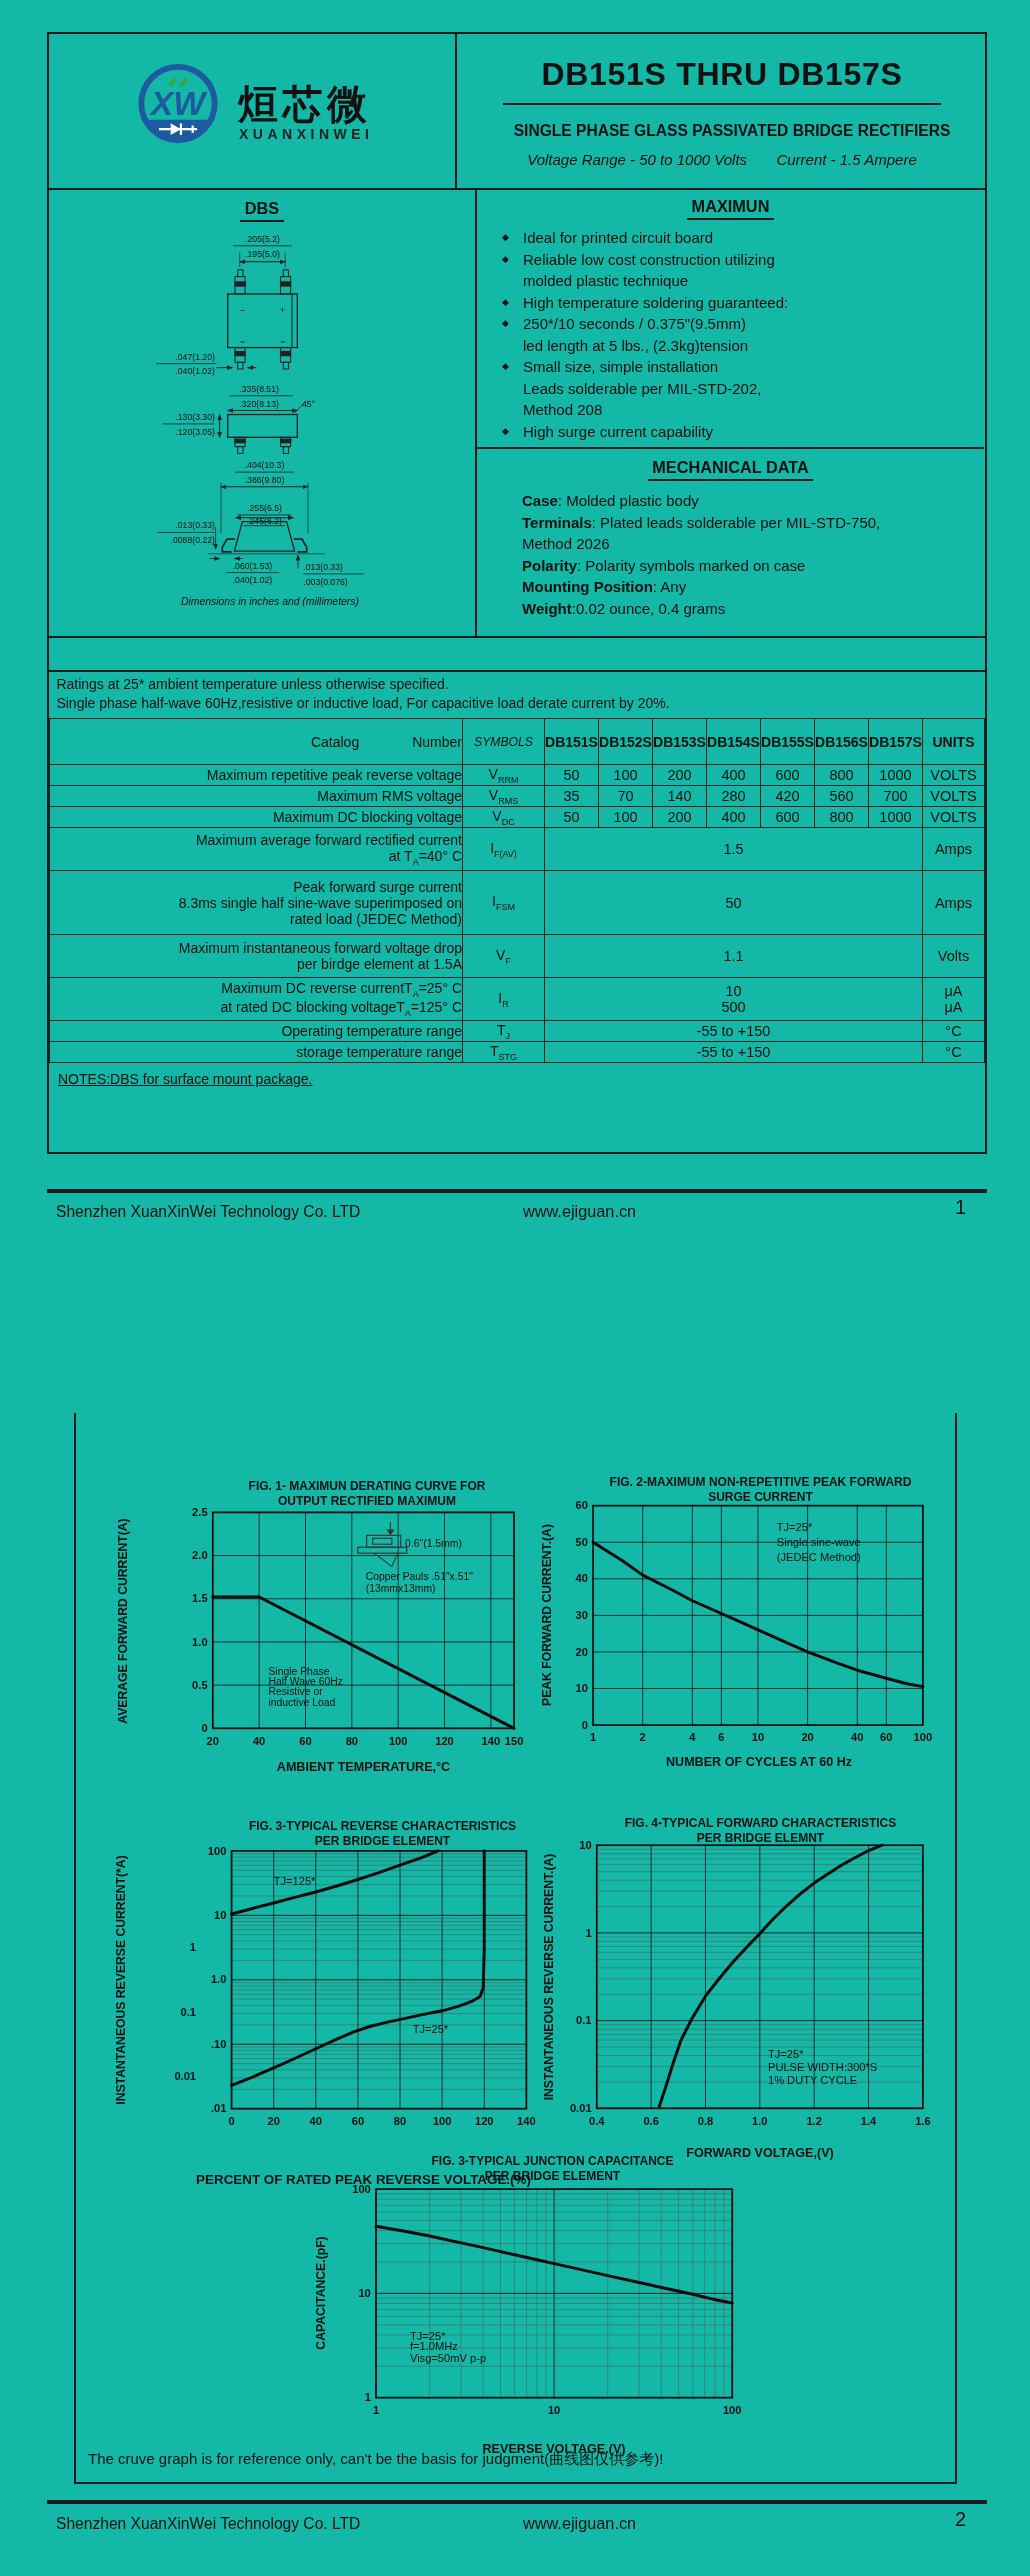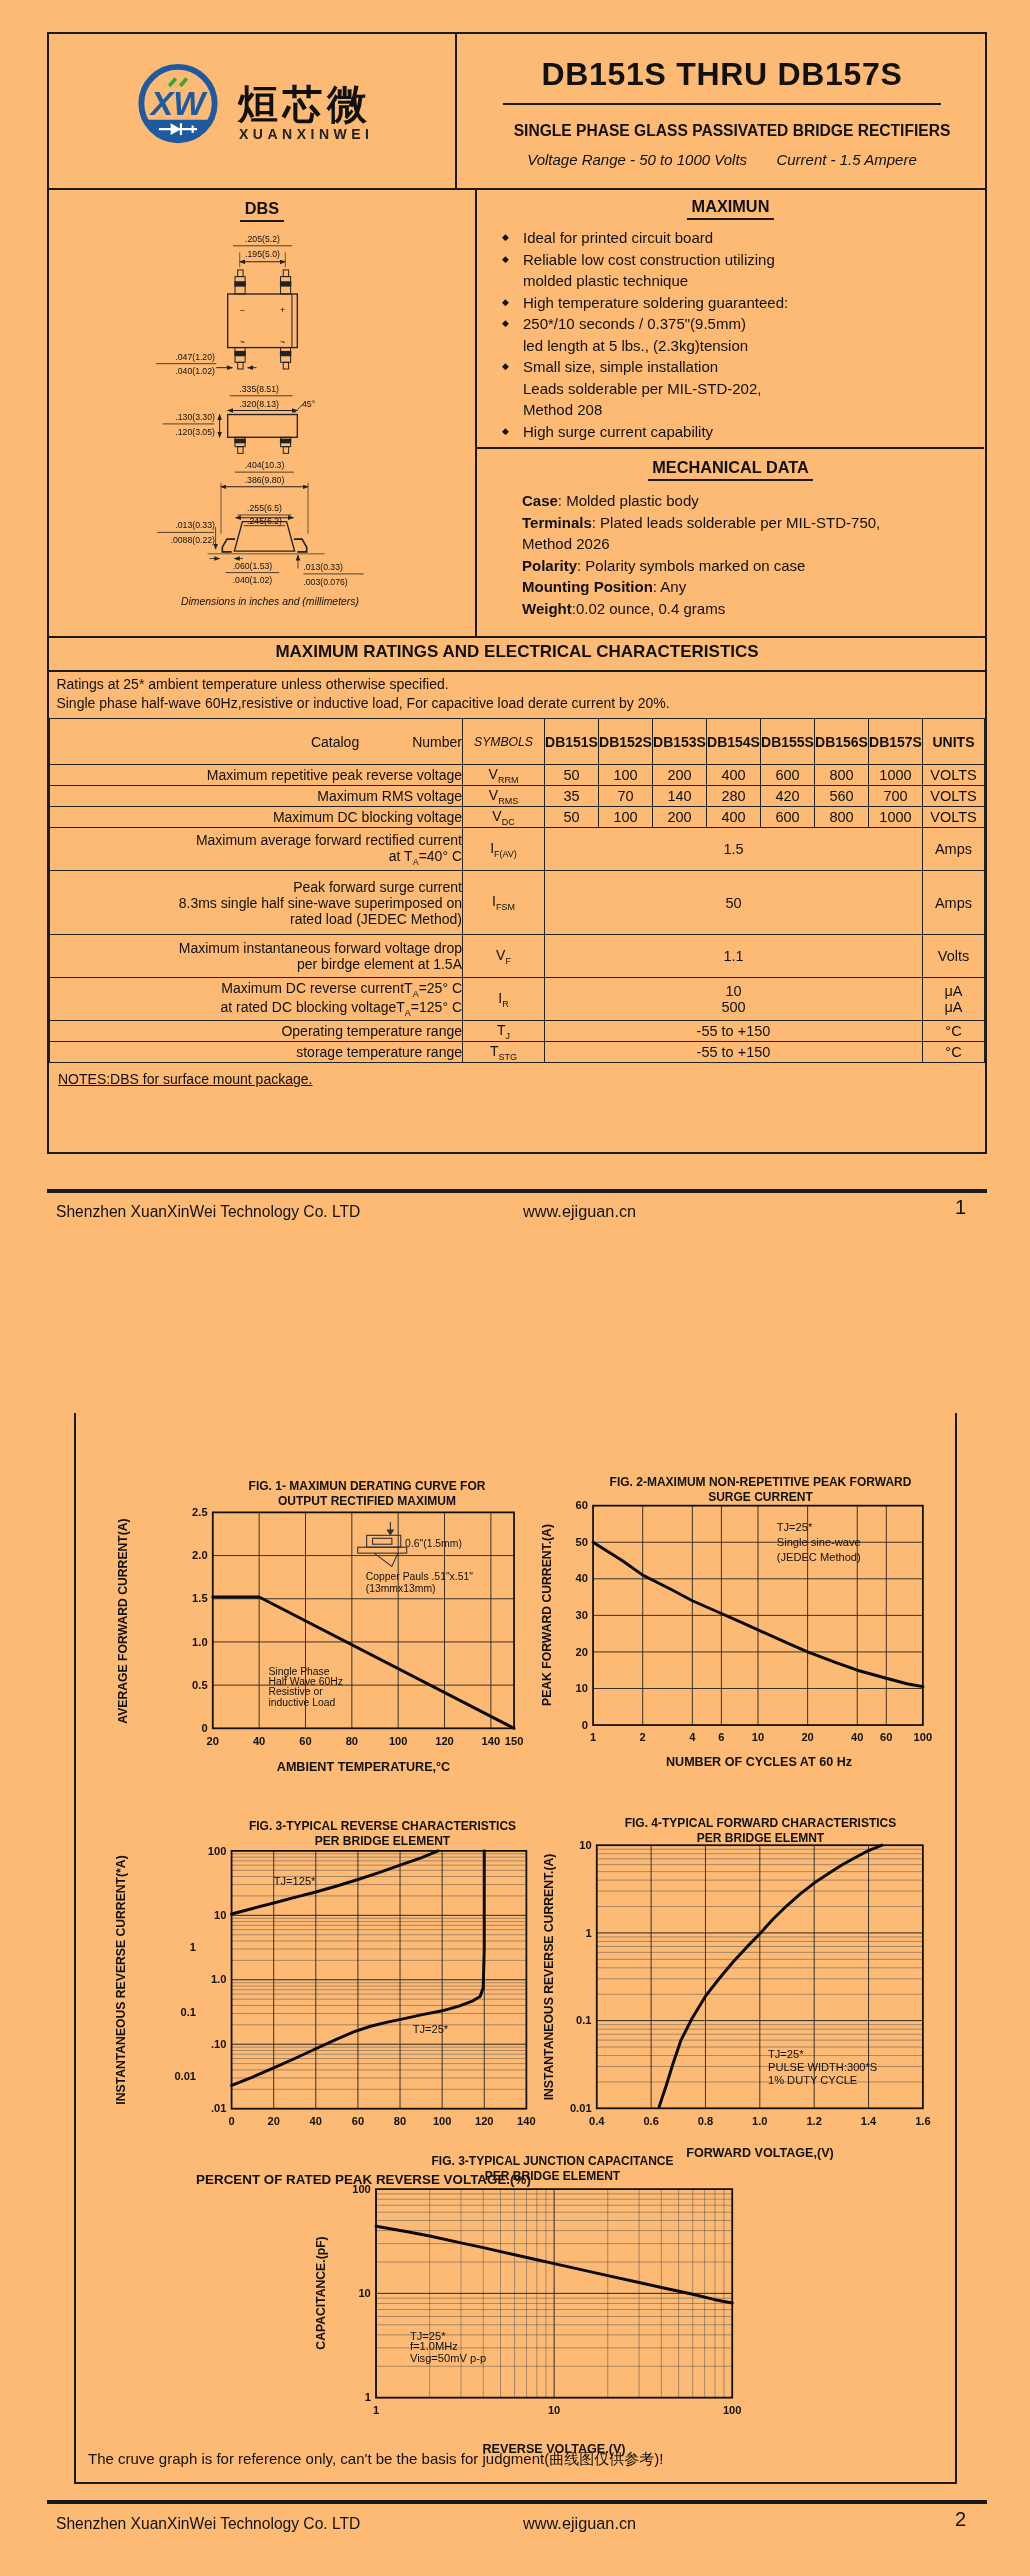--- a/index.html
+++ b/index.html
@@ -1,16 +1,16 @@
 <!DOCTYPE html>
 <html style="font-size:12px"><head>
 <meta charset="utf-8">
 <style>
   html,body{margin:0;padding:0;background:#ffffff;}
-  #canvas{position:relative;width:1031px;height:2576px;background:#fdba74;
+  #canvas{position:relative;width:1031px;height:2576px;background:#14b8a6;
           font-family:"Liberation Sans", sans-serif;color:#111;overflow:hidden;}
   .abs{position:absolute;}
   .line{position:absolute;background:#1a1a1a;}
   .box{position:absolute;border:2.2px solid #1a1a1a;box-sizing:border-box;}
   .ctr{text-align:center;}
   .b{font-weight:bold;}
   .i{font-style:italic;}
 
   
   #p1-title{font-size:32px;font-weight:bold;letter-spacing:0.7px;}
@@ -218,21 +218,20 @@
     </div>
     <div class="abs" style="left:428px;top:456px;width:507px;">
       <div class="ml"><span class="b">Case</span><span>: Molded plastic body</span></div>
       <div class="ml"><span class="b">Terminals</span><span>: Plated leads solderable per MIL-STD-750,</span></div>
       <div class="ml"><span class="b"></span><span> Method 2026</span></div>
       <div class="ml"><span class="b">Polarity</span><span>: Polarity symbols marked on case</span></div>
       <div class="ml"><span class="b">Mounting Position</span><span>: Any</span></div>
       <div class="ml"><span class="b">Weight</span><span>:0.02 ounce, 0.4 grams</span></div>
     </div>
 
-    <div class="abs ctr b" style="left:0;top:608px;width:936px;font-size:17px;">MAXIMUM RATINGS AND ELECTRICAL CHARACTERISTICS</div>
 
     <div class="abs" style="left:7.4px;top:641px;width:920px;font-size:14px;line-height:18.5px;">
       <div>Ratings at 25* ambient temperature unless otherwise specified.</div>
       <div>Single phase half-wave 60Hz,resistive or inductive load, For capacitive load derate current by 20%.</div>
     </div>
 
     <table id="ratings-table">
       <colgroup>
         <col style="width:413px;">
           <col style="width:82px;">

